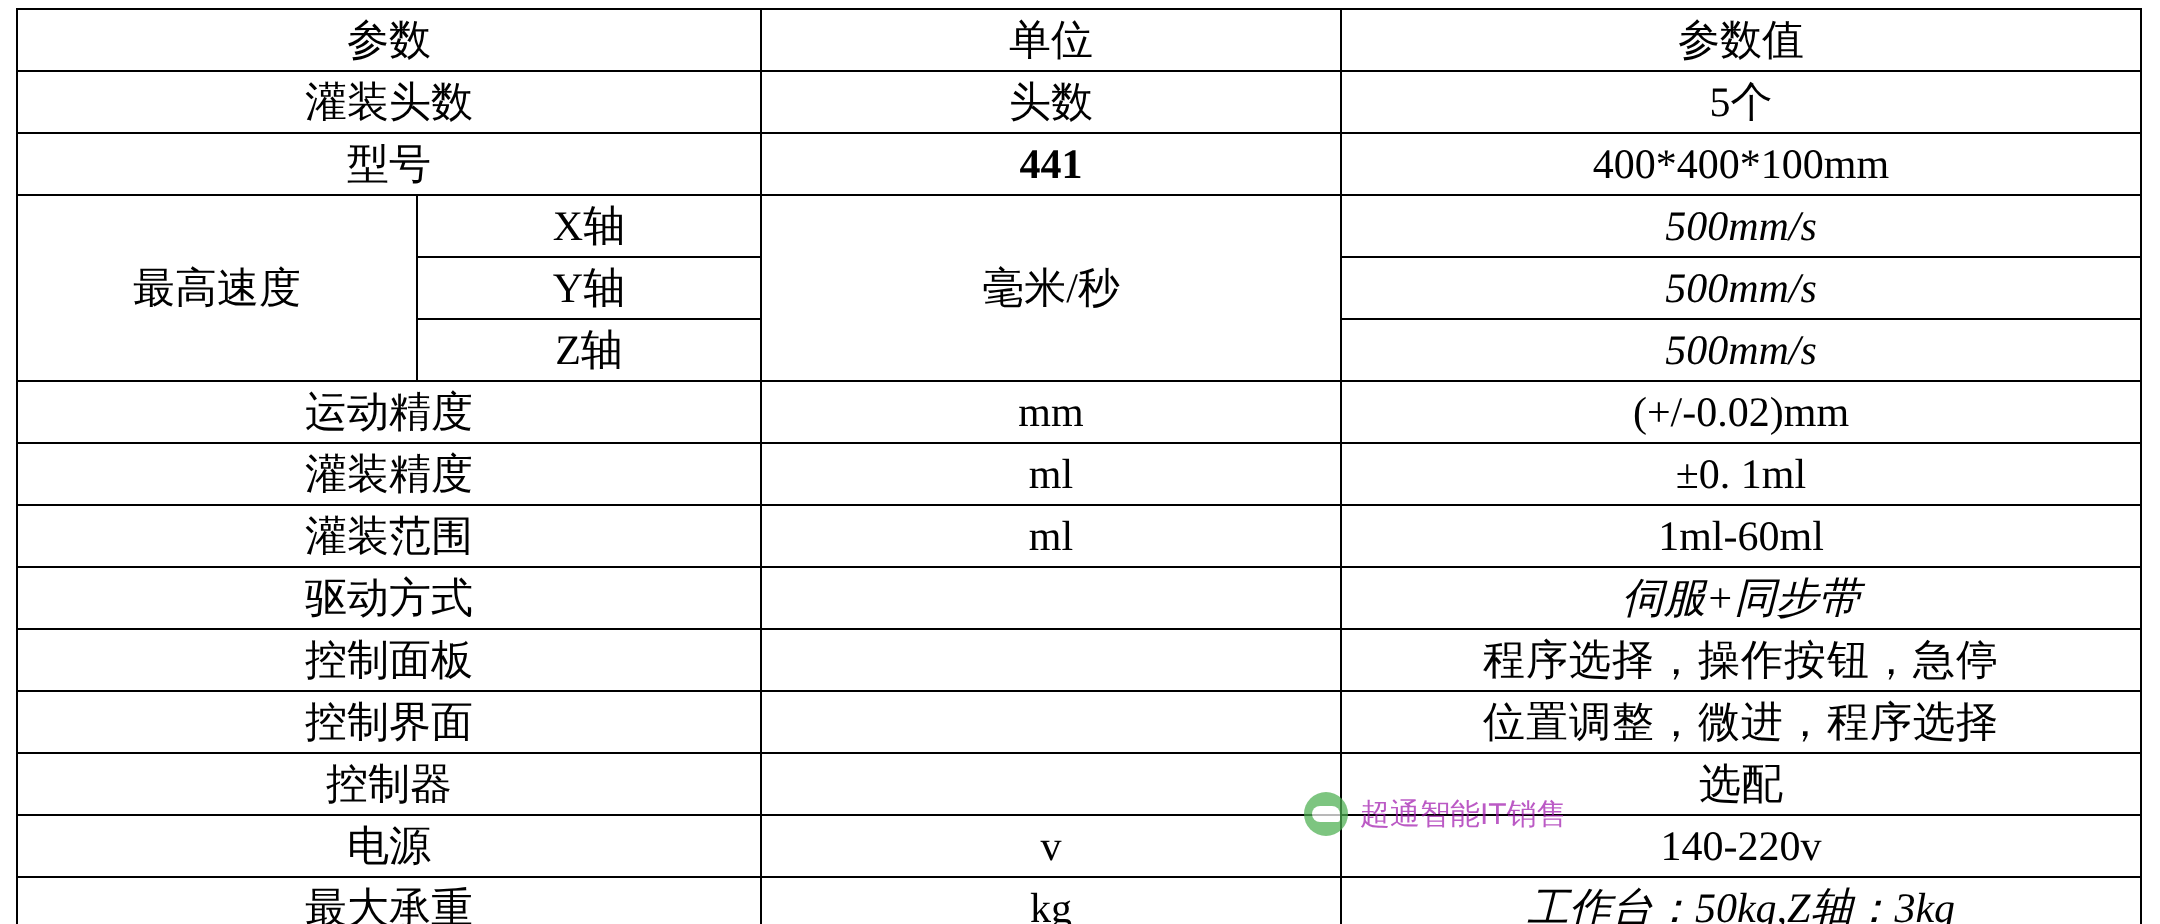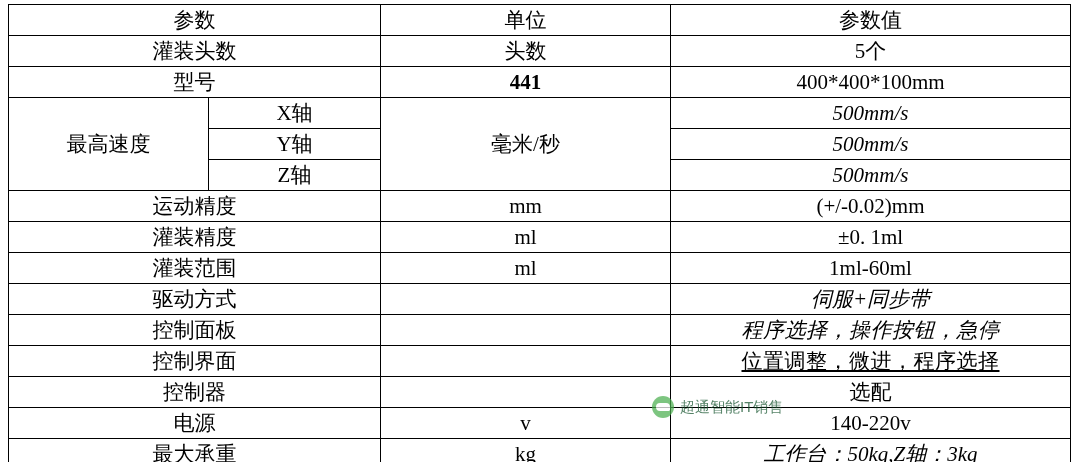--- a/index.html
+++ b/index.html
@@ -58,22 +58,22 @@
     text-align: center;
   }
   .big { font-size: 23px; }
   .val-441 { font-size: 22px; font-weight: bold; }
   .val-model { font-size: 22px; margin-top: 44px; }
   .val-speed { font-size: 21px; font-style: italic; }
   .val-mm { font-size: 21px; }
   .val-ml { font-size: 22px; }
   .val-range { font-size: 25px; margin-top: 28px; }
   .val-drive { font-size: 21px; font-style: italic; }
-  .val-panel { font-size: 21px; letter-spacing: 0.5px; font-style: italic; }
-  .val-ui { font-size: 21px; letter-spacing: 0.5px; text-decoration: underline; }
+  .val-panel { font-size: 21px; letter-spacing: 0.5px; }
+  .val-ui { font-size: 21px; letter-spacing: 0.5px; }
   .unit-small { font-size: 20px; }
   .row-tall td { height: 32px; }
 
   
   .watermark {
     position: absolute;
     left: 652px;
     top: 396px;
     display: flex;
     align-items: center;
@@ -95,21 +95,21 @@
     left: 4px;
     top: 7px;
     width: 14px;
     height: 8px;
     border-radius: 7px 7px 2px 7px;
     background: #ffffff;
   }
   .wm-text {
     font-family: "Liberation Sans", sans-serif;
     font-size: 15px;
-    color: #14532d;
+    color: #a21caf;
     white-space: nowrap;
     text-align: center;
   }
 </style>
 </head>
 <body>
 
 <div class="sheet">
   <table class="spec">
     <colgroup>

